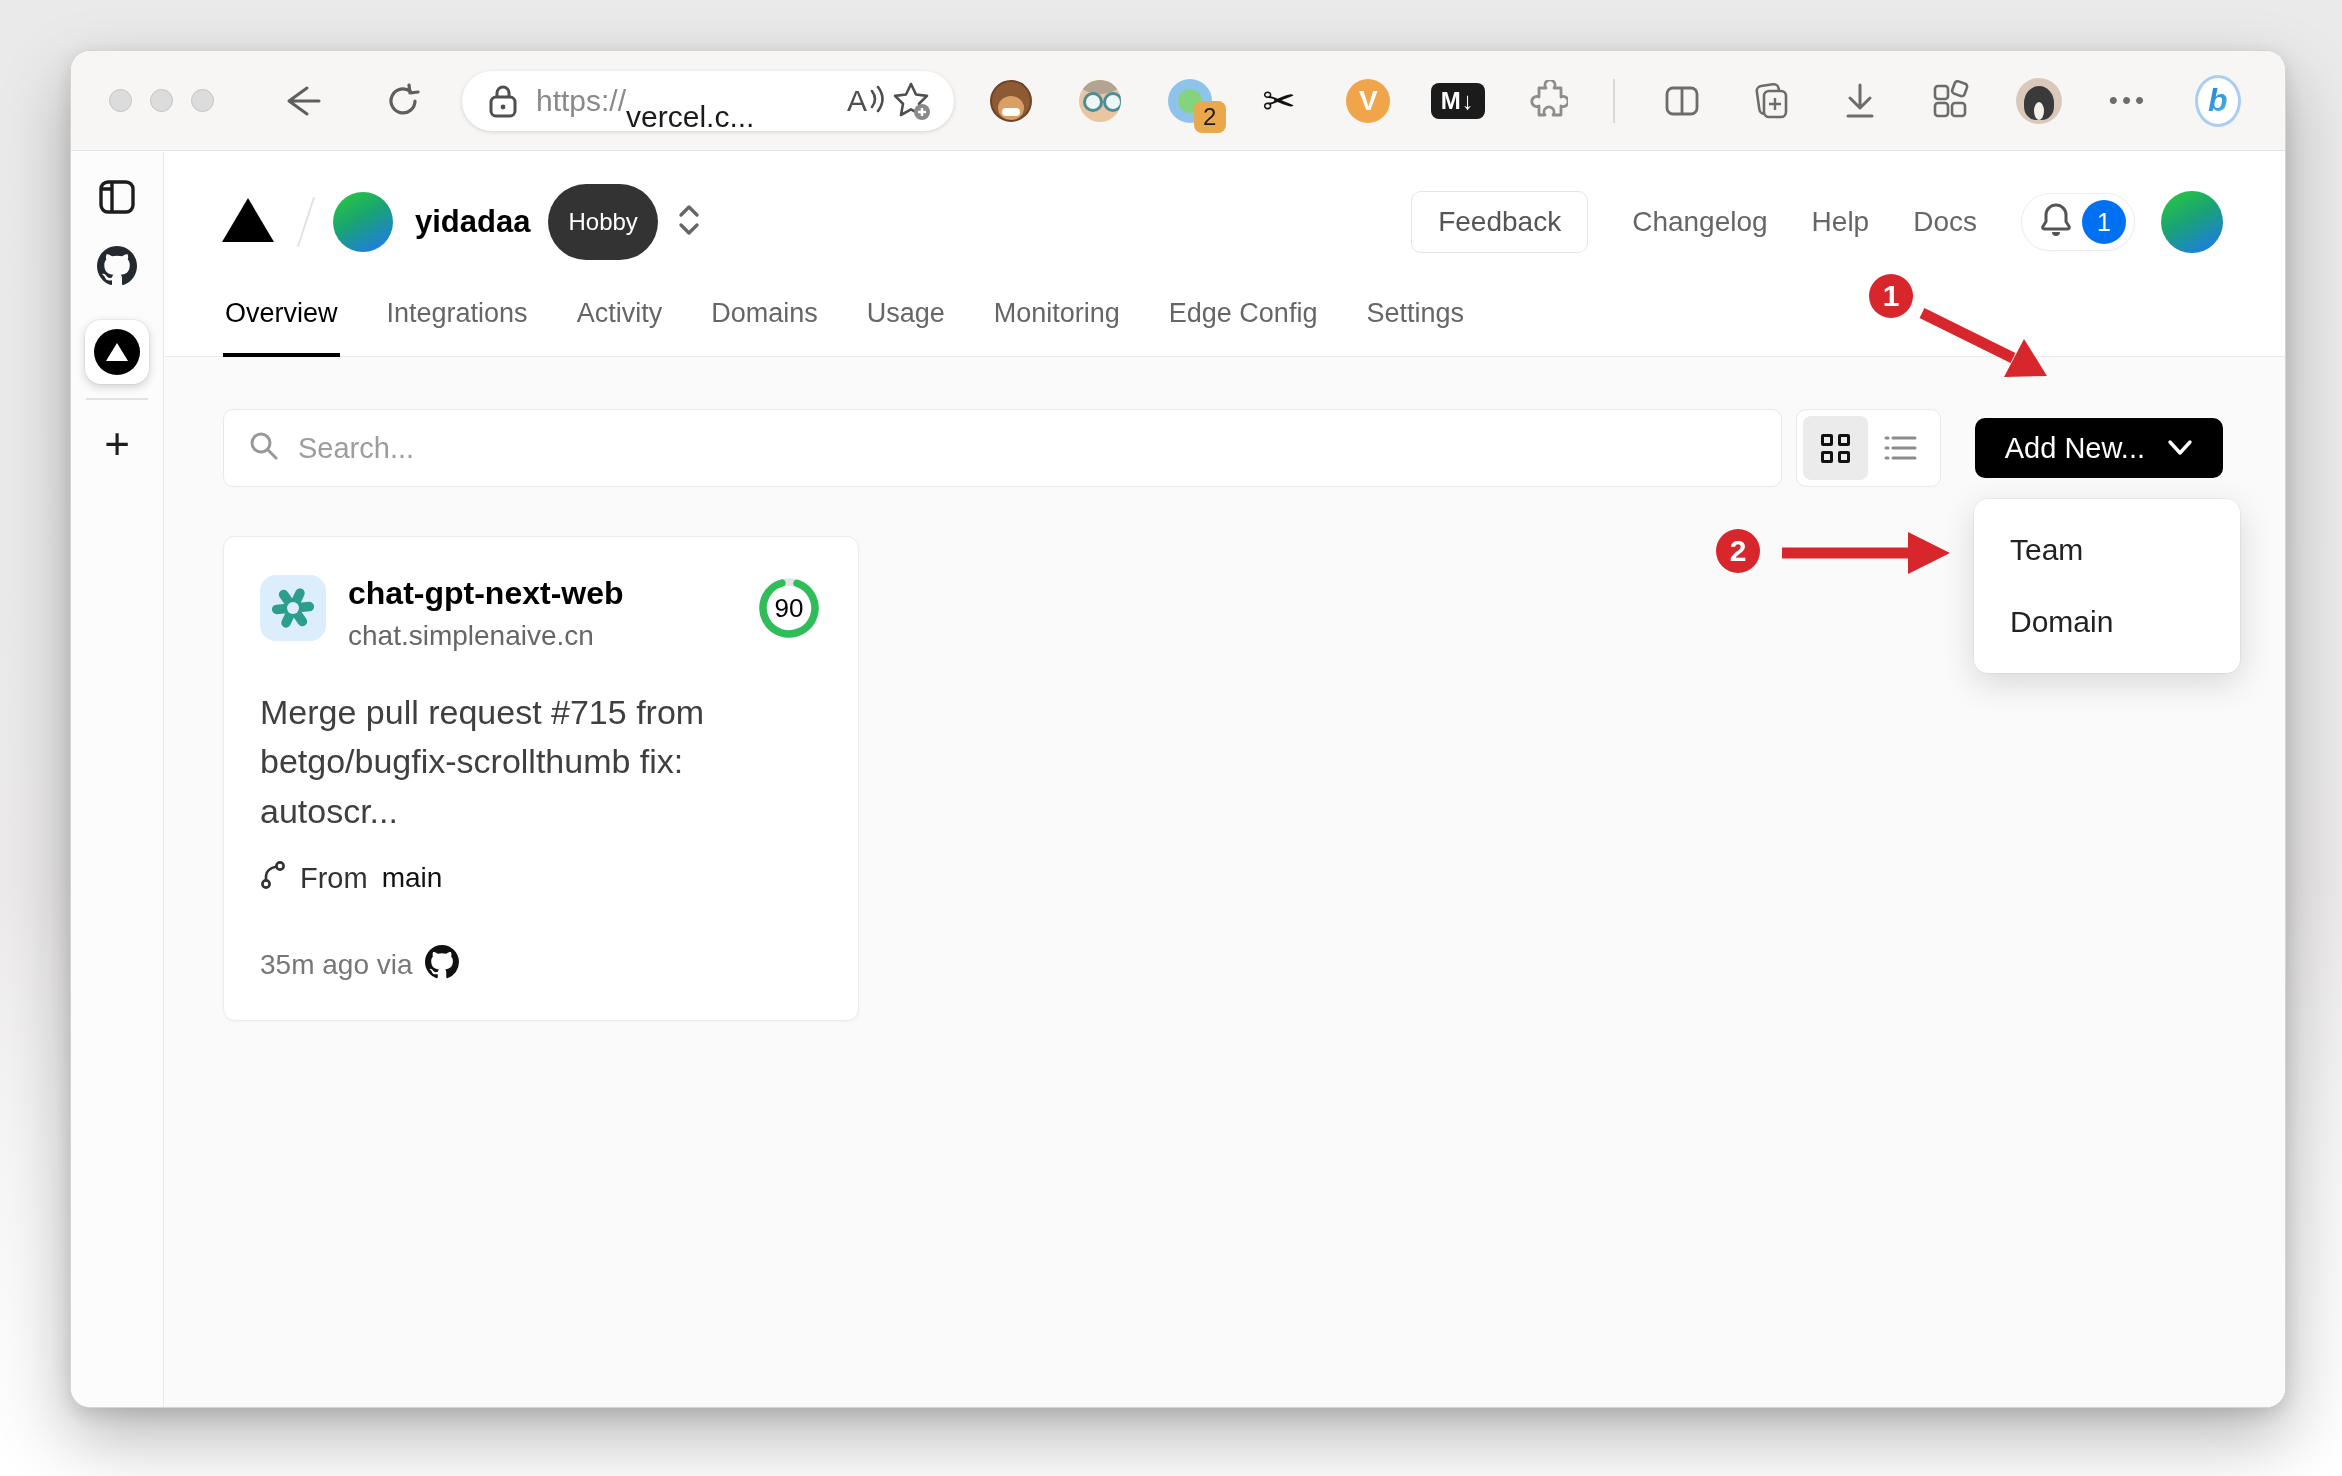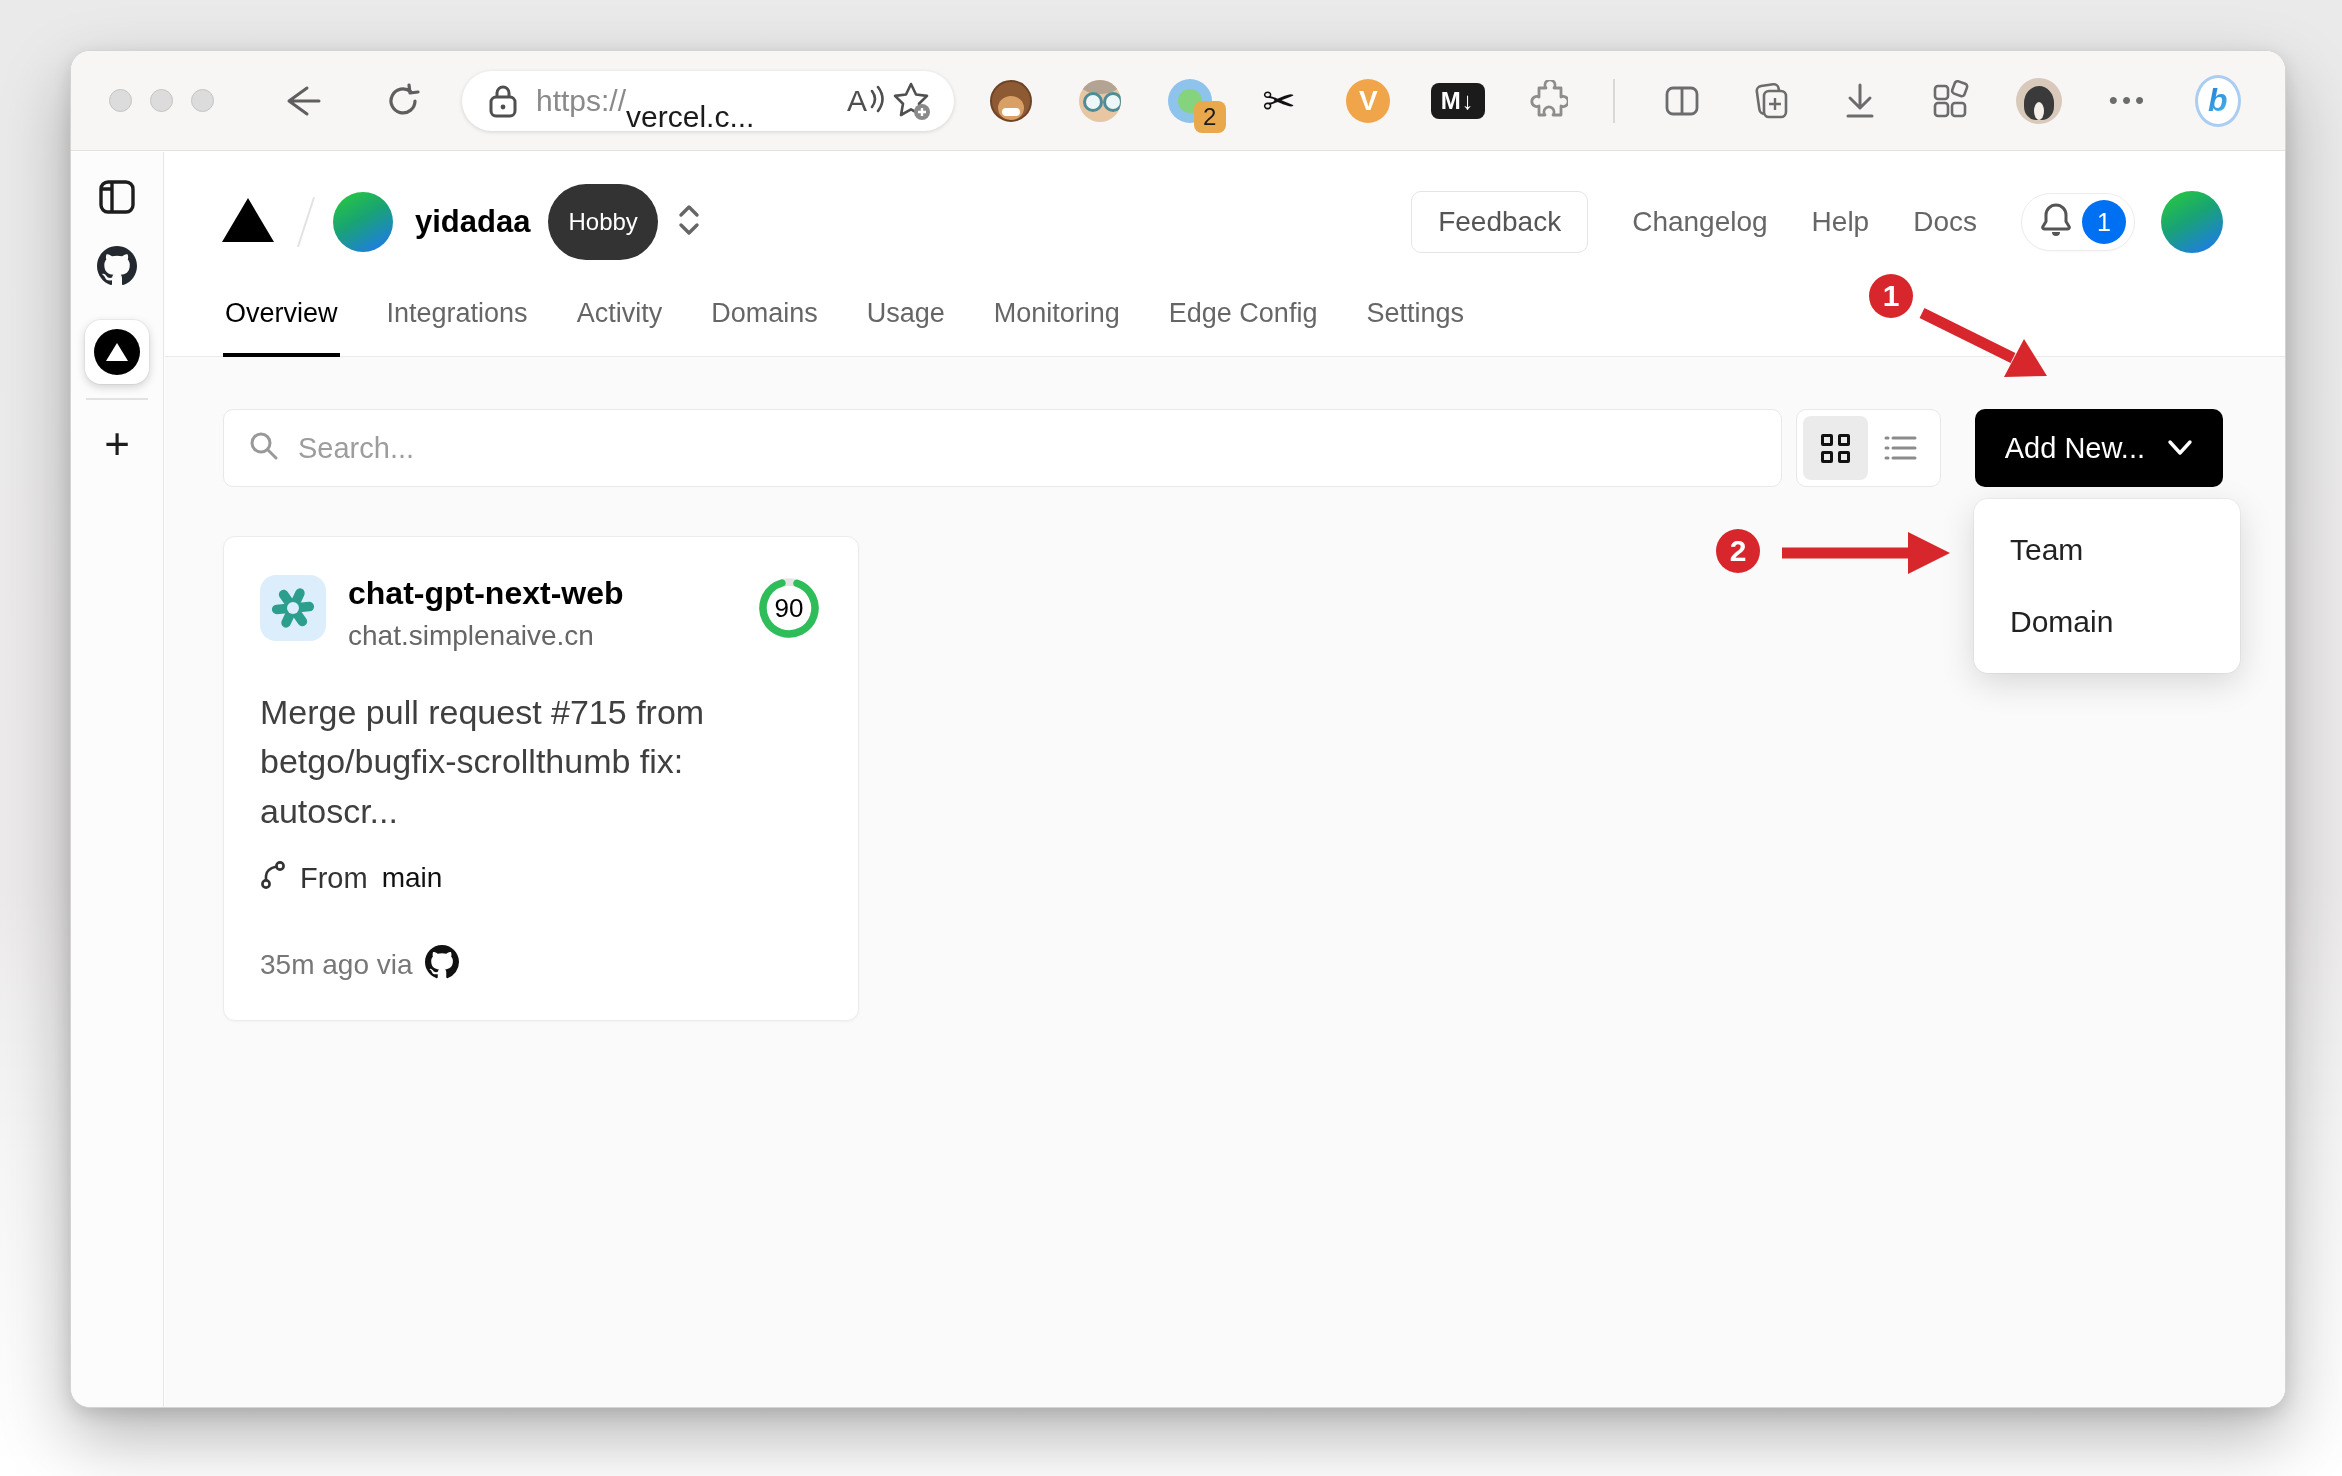--- a/index.html
+++ b/index.html
@@ -118,21 +118,21 @@
   .search input::placeholder { color:#9d9d9d; }
   .viewtoggle {
     width:145px; height:78px; background:#fff; border:1px solid #e8e8e8; border-radius:10px;
     display:flex; align-items:center; padding:6px; margin-right:34px;
   }
   .seg { flex:1; height:100%; display:flex; align-items:center; justify-content:center; border-radius:8px; cursor:pointer; }
   .seg.active { background:#ebebeb; }
   .gridglyph { display:grid; grid-template-columns:12px 12px; grid-template-rows:12px 12px; gap:5px; }
   .gridglyph span { border:3px solid #111; border-radius:2px; }
   .addnew {
-    height:78px; background:#000; color:#fff; border:none; border-radius:10px; padding:0 30px;
+    height:60px; background:#000; color:#fff; border:none; border-radius:10px; padding:0 30px;
     font-size:29px; display:flex; align-items:center; gap:22px; cursor:pointer; font-family:inherit;
   }
 
   
   .card {
     margin-top:49px; width:636px; background:#fff; border:1px solid #ececec; border-radius:12px;
     box-shadow:0 1px 3px rgba(0,0,0,.04); padding:38px 36px 34px;
   }
   .card-head { display:flex; align-items:flex-start; }
   .proj-icon { width:66px; height:66px; border-radius:16px; background:#dcedfb; display:flex; align-items:center; justify-content:center; }

